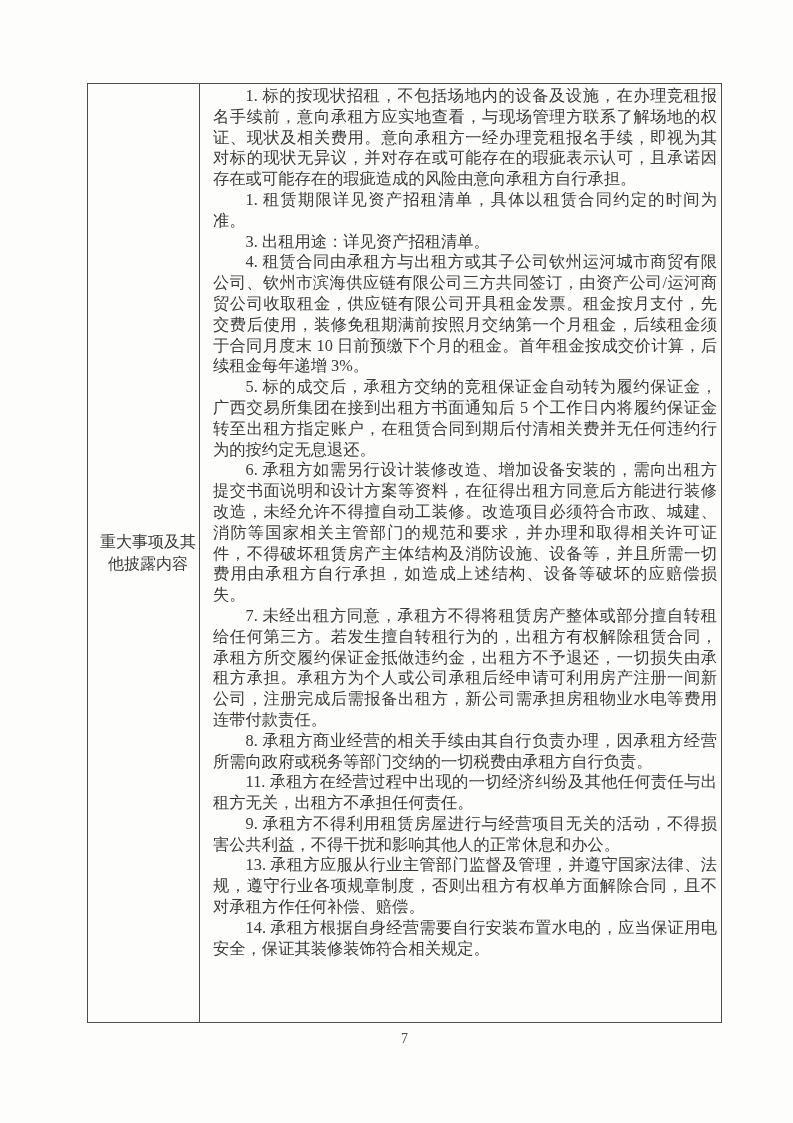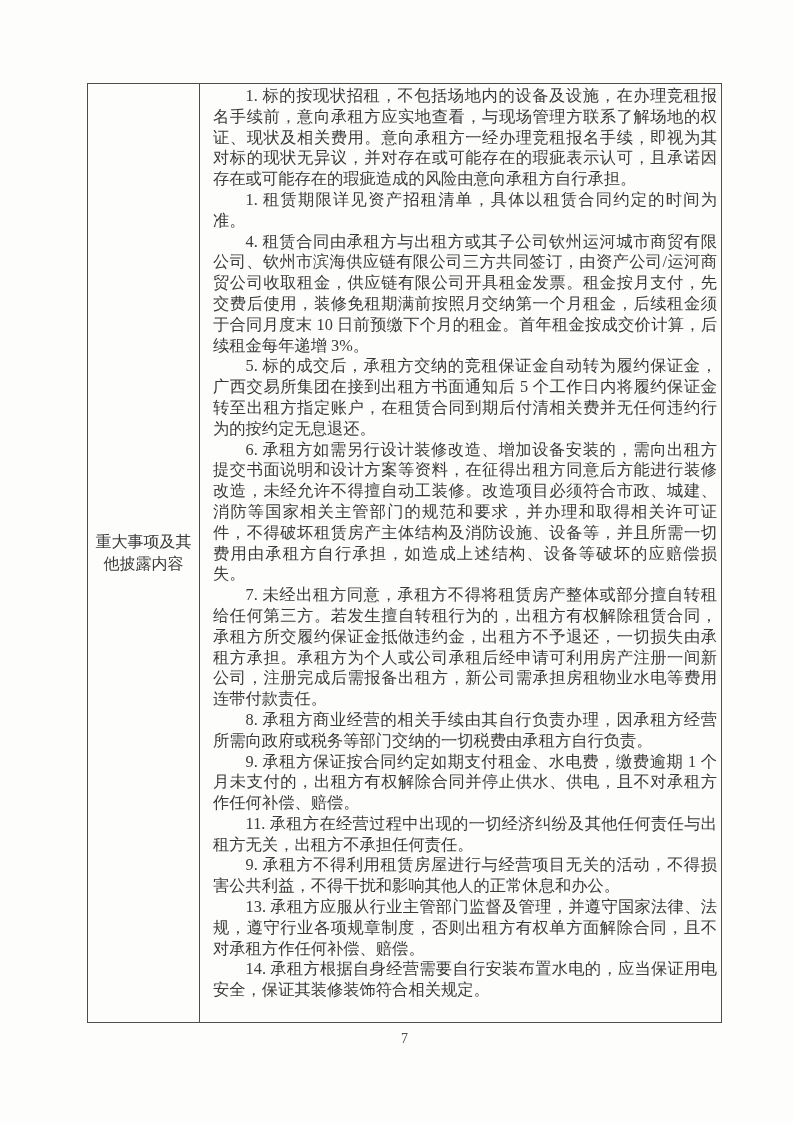--- a/index.html
+++ b/index.html
@@ -28,21 +28,21 @@
     display: flex;
     background: var(--bg);
   }
   .cell-left {
     width: 112px;
     flex: 0 0 112px;
     border-right: 1px solid var(--border);
     box-sizing: border-box;
     display: flex;
     align-items: center;
-    justify-content: center;
+    justify-content: flex-end;
   }
   .row-header {
     width: 102px;
     font-size: 16px;
     line-height: 22px;
     text-align: center;
     word-break: break-all;
   }
   .cell-right {
     flex: 1 1 auto;
@@ -76,26 +76,26 @@
 
   <div class="doc-table">
 
     <div class="cell-left">
       <div class="row-header">重大事项及其他披露内容</div>
     </div>
 
     <div class="cell-right">
         <p class="doc-para">1. 标的按现状招租，不包括场地内的设备及设施，在办理竞租报名手续前，意向承租方应实地查看，与现场管理方联系了解场地的权证、现状及相关费用。意向承租方一经办理竞租报名手续，即视为其对标的现状无异议，并对存在或可能存在的瑕疵表示认可，且承诺因存在或可能存在的瑕疵造成的风险由意向承租方自行承担。</p>
         <p class="doc-para">1. 租赁期限详见资产招租清单，具体以租赁合同约定的时间为准。</p>
+        <p class="doc-para">3. 出租用途：详见资产招租清单。</p>
         <p class="doc-para">4. 租赁合同由承租方与出租方或其子公司钦州运河城市商贸有限公司、钦州市滨海供应链有限公司三方共同签订，由资产公司/运河商贸公司收取租金，供应链有限公司开具租金发票。租金按月支付，先交费后使用，装修免租期满前按照月交纳第一个月租金，后续租金须于合同月度末 10 日前预缴下个月的租金。首年租金按成交价计算，后续租金每年递增 3%。</p>
         <p class="doc-para">5. 标的成交后，承租方交纳的竞租保证金自动转为履约保证金，广西交易所集团在接到出租方书面通知后 5 个工作日内将履约保证金转至出租方指定账户，在租赁合同到期后付清相关费并无任何违约行为的按约定无息退还。</p>
         <p class="doc-para">6. 承租方如需另行设计装修改造、增加设备安装的，需向出租方提交书面说明和设计方案等资料，在征得出租方同意后方能进行装修改造，未经允许不得擅自动工装修。改造项目必须符合市政、城建、消防等国家相关主管部门的规范和要求，并办理和取得相关许可证件，不得破坏租赁房产主体结构及消防设施、设备等，并且所需一切费用由承租方自行承担，如造成上述结构、设备等破坏的应赔偿损失。</p>
         <p class="doc-para">7. 未经出租方同意，承租方不得将租赁房产整体或部分擅自转租给任何第三方。若发生擅自转租行为的，出租方有权解除租赁合同，承租方所交履约保证金抵做违约金，出租方不予退还，一切损失由承租方承担。承租方为个人或公司承租后经申请可利用房产注册一间新公司，注册完成后需报备出租方，新公司需承担房租物业水电等费用连带付款责任。</p>
         <p class="doc-para">8. 承租方商业经营的相关手续由其自行负责办理，因承租方经营所需向政府或税务等部门交纳的一切税费由承租方自行负责。</p>
-        <p class="doc-para">9. 承租方保证按合同约定如期支付租金、水电费，缴费逾期 1 个月未支付的，出租方有权解除合同并停止供水、供电，且不对承租方作任何补偿、赔偿。</p>
         <p class="doc-para">11. 承租方在经营过程中出现的一切经济纠纷及其他任何责任与出租方无关，出租方不承担任何责任。</p>
         <p class="doc-para">9. 承租方不得利用租赁房屋进行与经营项目无关的活动，不得损害公共利益，不得干扰和影响其他人的正常休息和办公。</p>
         <p class="doc-para">13. 承租方应服从行业主管部门监督及管理，并遵守国家法律、法规，遵守行业各项规章制度，否则出租方有权单方面解除合同，且不对承租方作任何补偿、赔偿。</p>
         <p class="doc-para">14. 承租方根据自身经营需要自行安装布置水电的，应当保证用电安全，保证其装修装饰符合相关规定。</p>
       </div>
 
   </div>
 
   <div class="page-number">7</div>
 

